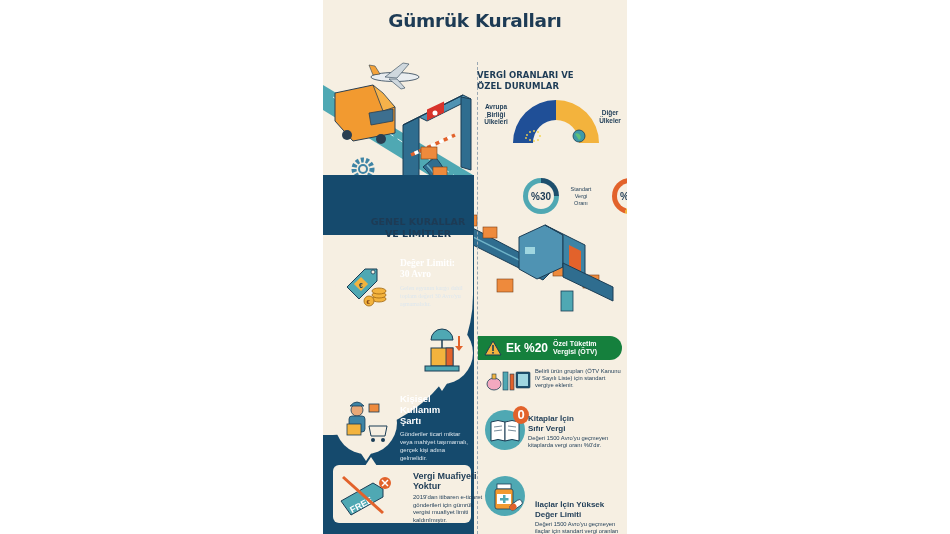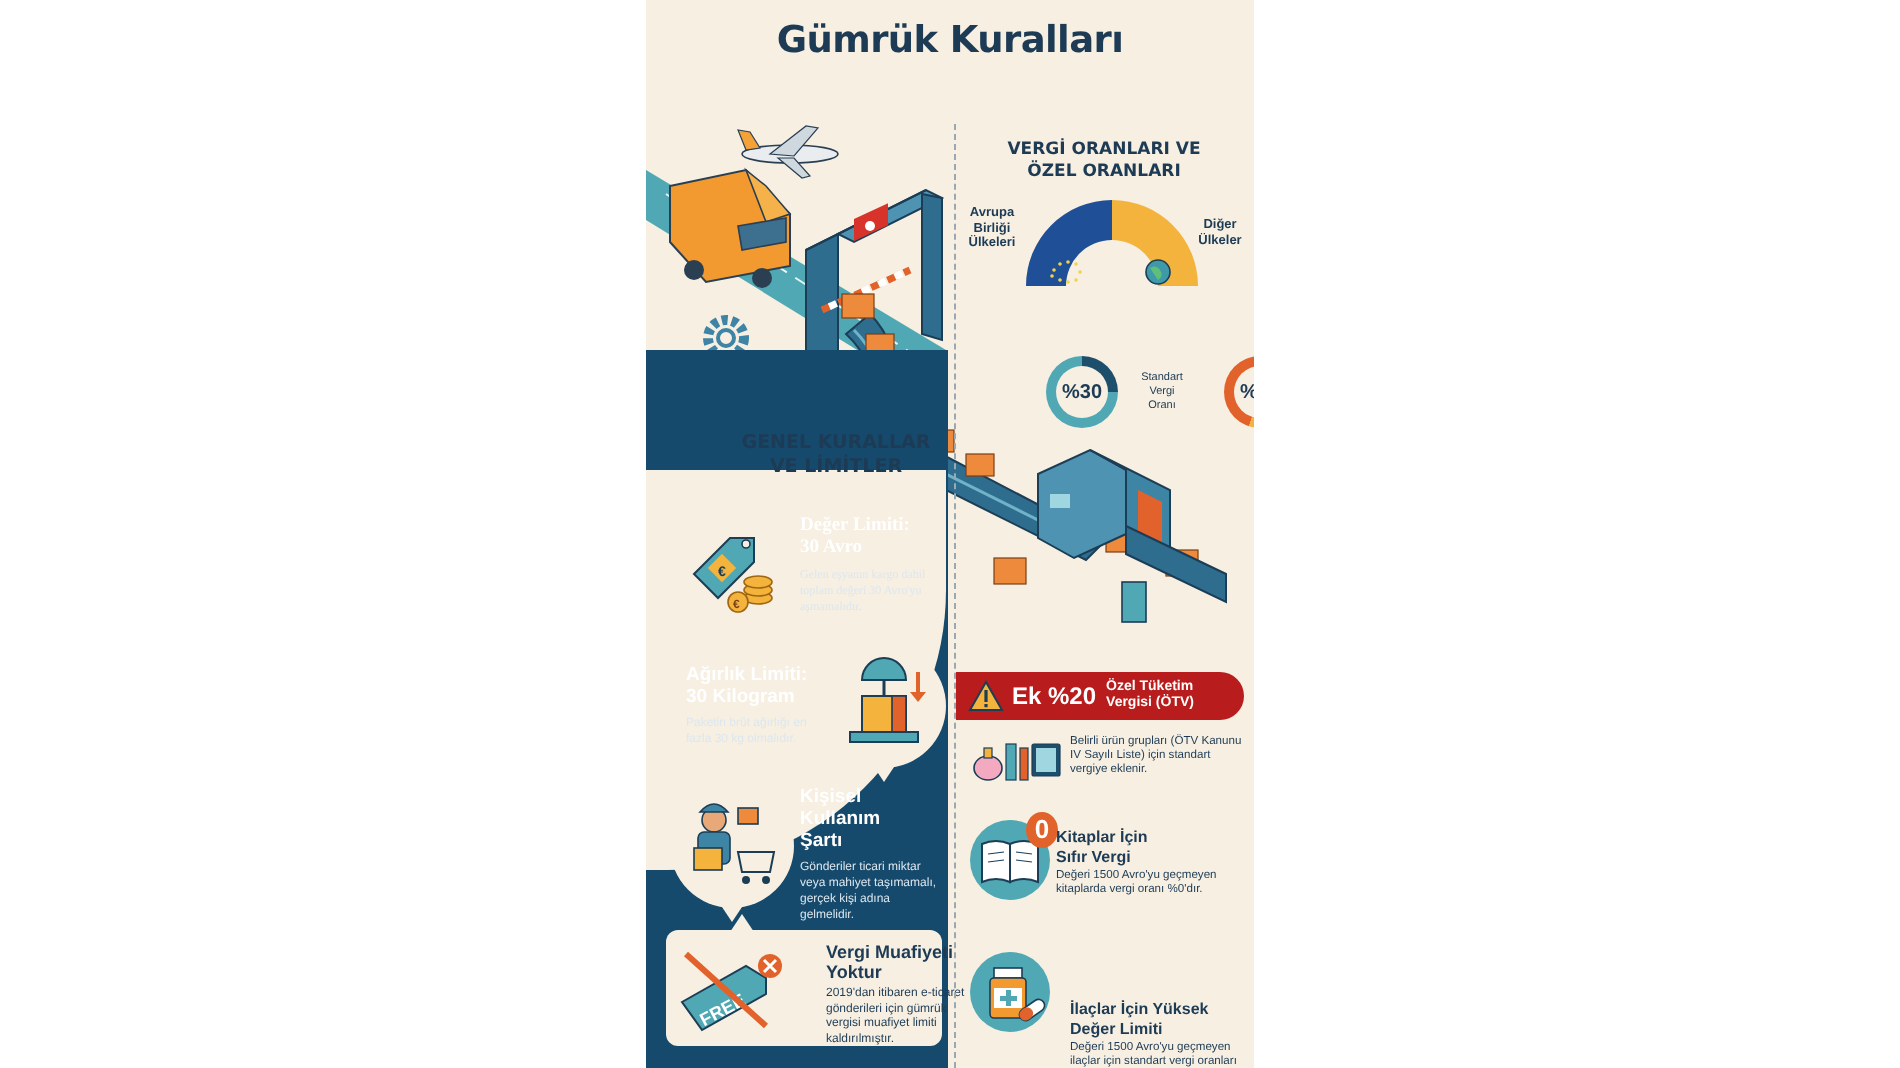--- a/index.html
+++ b/index.html
@@ -15,27 +15,27 @@
   .rule .rt{font-weight:700;font-size:9.5px;line-height:11px;}
   .rule .rd{font-size:6px;line-height:8px;color:#dde7ee;margin-top:4px;}
   .bubble{position:absolute;width:62px;height:62px;border-radius:50%;background:#f6efe2;}
   .bubble:after{content:"";position:absolute;left:25px;bottom:-7px;border-left:6px solid transparent;border-right:6px solid transparent;border-top:9px solid #f6efe2;}
   .card{position:absolute;left:10px;top:465px;width:138px;height:58px;background:#f6efe2;border-radius:6px;}
   .card:before{content:"";position:absolute;left:32px;top:-8px;border-left:6px solid transparent;border-right:6px solid transparent;border-bottom:9px solid #f6efe2;}
   .card .rt{color:#1d3b55;font-weight:700;font-size:9px;line-height:10px;}
   .card .rd{color:#1d3b55;font-size:6px;line-height:7.5px;margin-top:3px;}
   
   .rcol{position:absolute;left:154px;top:62px;width:150px;height:472px;border-left:1.5px dashed #9aa8b3;}
-  .rhead{position:absolute;left:154px;top:70px;width:150px;text-align:center;color:#1d3b55;font-weight:700;font-size:8.5px;line-height:11px;font-family:"DejaVu Sans",sans-serif;}
+  .rhead{position:absolute;left:154px;top:70px;width:150px;text-align:left;color:#1d3b55;font-weight:700;font-size:8.5px;line-height:11px;font-family:"DejaVu Sans",sans-serif;}
   .gauge{position:absolute;left:188px;top:97px;width:90px;height:45px;}
   .glabel{position:absolute;color:#1d3b55;font-weight:700;font-size:6.5px;line-height:7.5px;text-align:center;}
   .ring{position:absolute;width:36px;height:36px;border-radius:50%;display:flex;align-items:center;justify-content:center;}
   .ring .in{width:26px;height:26px;border-radius:50%;background:#f6efe2;display:flex;align-items:center;justify-content:center;color:#1d3b55;font-weight:700;font-size:10px;}
   .std{position:absolute;left:243px;top:186px;width:30px;text-align:center;font-size:5.5px;line-height:7px;color:#1d3b55;}
-  .otv-bar{position:absolute;left:155px;top:336px;width:144px;height:24px;background:#b91c1c;border-radius:0 12px 12px 0;color:#fff;display:flex;align-items:center;}
+  .otv-bar{position:absolute;left:155px;top:336px;width:144px;height:24px;background:#15803d;border-radius:0 12px 12px 0;color:#fff;display:flex;align-items:center;}
   .otv-bar .warn{width:18px;height:16px;margin-left:6px;}
   .otv-bar .big{font-weight:700;font-size:12px;margin-left:4px;}
   .otv-bar .small{font-weight:700;font-size:7px;line-height:8px;margin-left:5px;}
   .rtext{position:absolute;color:#1d3b55;}
   .rtext .rt{font-weight:700;font-size:8px;line-height:9.5px;}
   .rtext .rd{font-size:5.8px;line-height:7.2px;margin-top:2px;}
   .icon-circ{position:absolute;width:40px;height:40px;border-radius:50%;background:#4fa8b3;}
   svg{display:block;}
 </style>
 </head>
@@ -138,27 +138,20 @@
     </svg>
   </div>
   <div class="rule" style="left:77px;top:258px;width:72px;font-family:Liberation Serif, serif;">
     <div class="rt">
         <div>Değer Limiti:</div>
         <div>30 Avro</div>
       </div>
     <div class="rd">Gelen eşyanın kargo dahil toplam değeri 30 Avro'yu aşmamalıdır.</div>
   </div>
 
-  <div class="rule" style="left:20px;top:332px;width:70px;">
-    <div class="rt">
-        <div>Ağırlık Limiti:</div>
-        <div>30 Kilogram</div>
-      </div>
-    <div class="rd">Paketin brüt ağırlığı en fazla 30 kg olmalıdır.</div>
-  </div>
   <div class="bubble" style="left:88px;top:322px;">
     <svg width="62" height="62" viewBox="0 0 62 62">
       <path d="M20,18 A11,11 0 0 1 42,18 Z" fill="#4fa8b3" stroke="#1b3d55" stroke-width="1"></path>
       <line x1="31" y1="18" x2="31" y2="26" stroke="#1b3d55" stroke-width="1.5"></line>
       <rect x="20" y="26" width="22" height="18" fill="#f3b33d" stroke="#1b3d55" stroke-width="1"></rect>
       <rect x="35" y="26" width="7" height="18" fill="#e2622b" stroke="#1b3d55" stroke-width="0.8"></rect>
       <rect x="14" y="44" width="34" height="5" fill="#4fa8b3" stroke="#1b3d55" stroke-width="1"></rect>
       <line x1="48" y1="14" x2="48" y2="26" stroke="#e2622b" stroke-width="2"></line>
       <polygon points="44,24 52,24 48,29" fill="#e2622b"></polygon>
     </svg>
@@ -198,21 +191,21 @@
           <div>Yoktur</div>
         </div>
       <div class="rd">2019'dan itibaren e-ticaret gönderileri için gümrük vergisi muafiyet limiti kaldırılmıştır.</div>
     </div>
   </div>
 
   <div class="rcol"></div>
 
   <div class="rhead">
     <div>VERGİ ORANLARI VE</div>
-    <div>ÖZEL ORANLARI</div>
+    <div>ÖZEL DURUMLAR</div>
   </div>
 
   <div class="gauge">
     <svg width="90" height="48" viewBox="0 0 90 48">
       <path d="M2,46 A43,43 0 0 1 45,3 L45,23 A23,23 0 0 0 22,46 Z" fill="#1f4f97"></path>
       <path d="M45,3 A43,43 0 0 1 88,46 L68,46 A23,23 0 0 0 45,23 Z" fill="#f3b33d"></path>
       <g fill="#f3d34a">
         <circle cx="16" cy="38" r="0.9"></circle>
           <circle cx="19" cy="35" r="0.9"></circle>
           <circle cx="23" cy="34" r="0.9"></circle>

